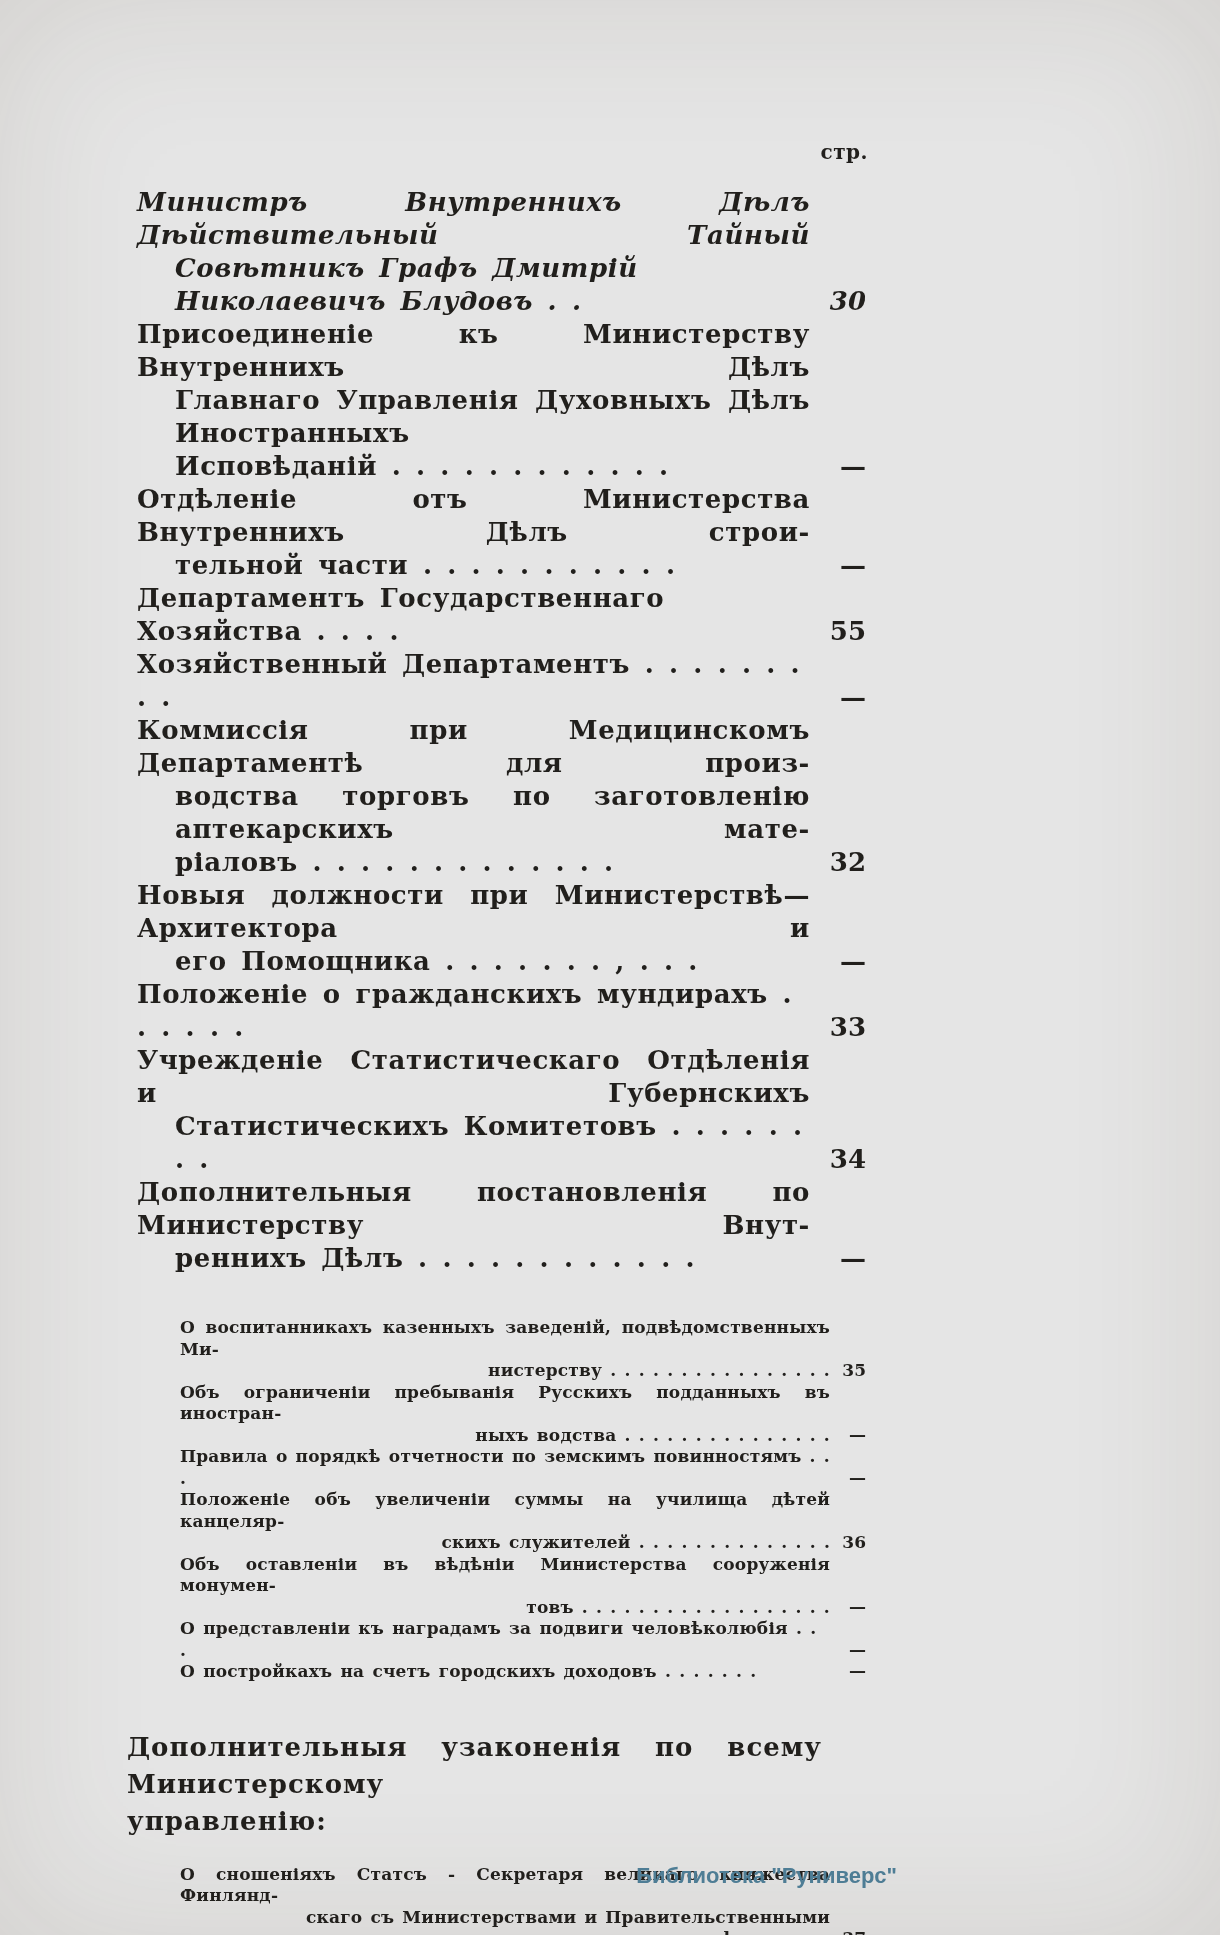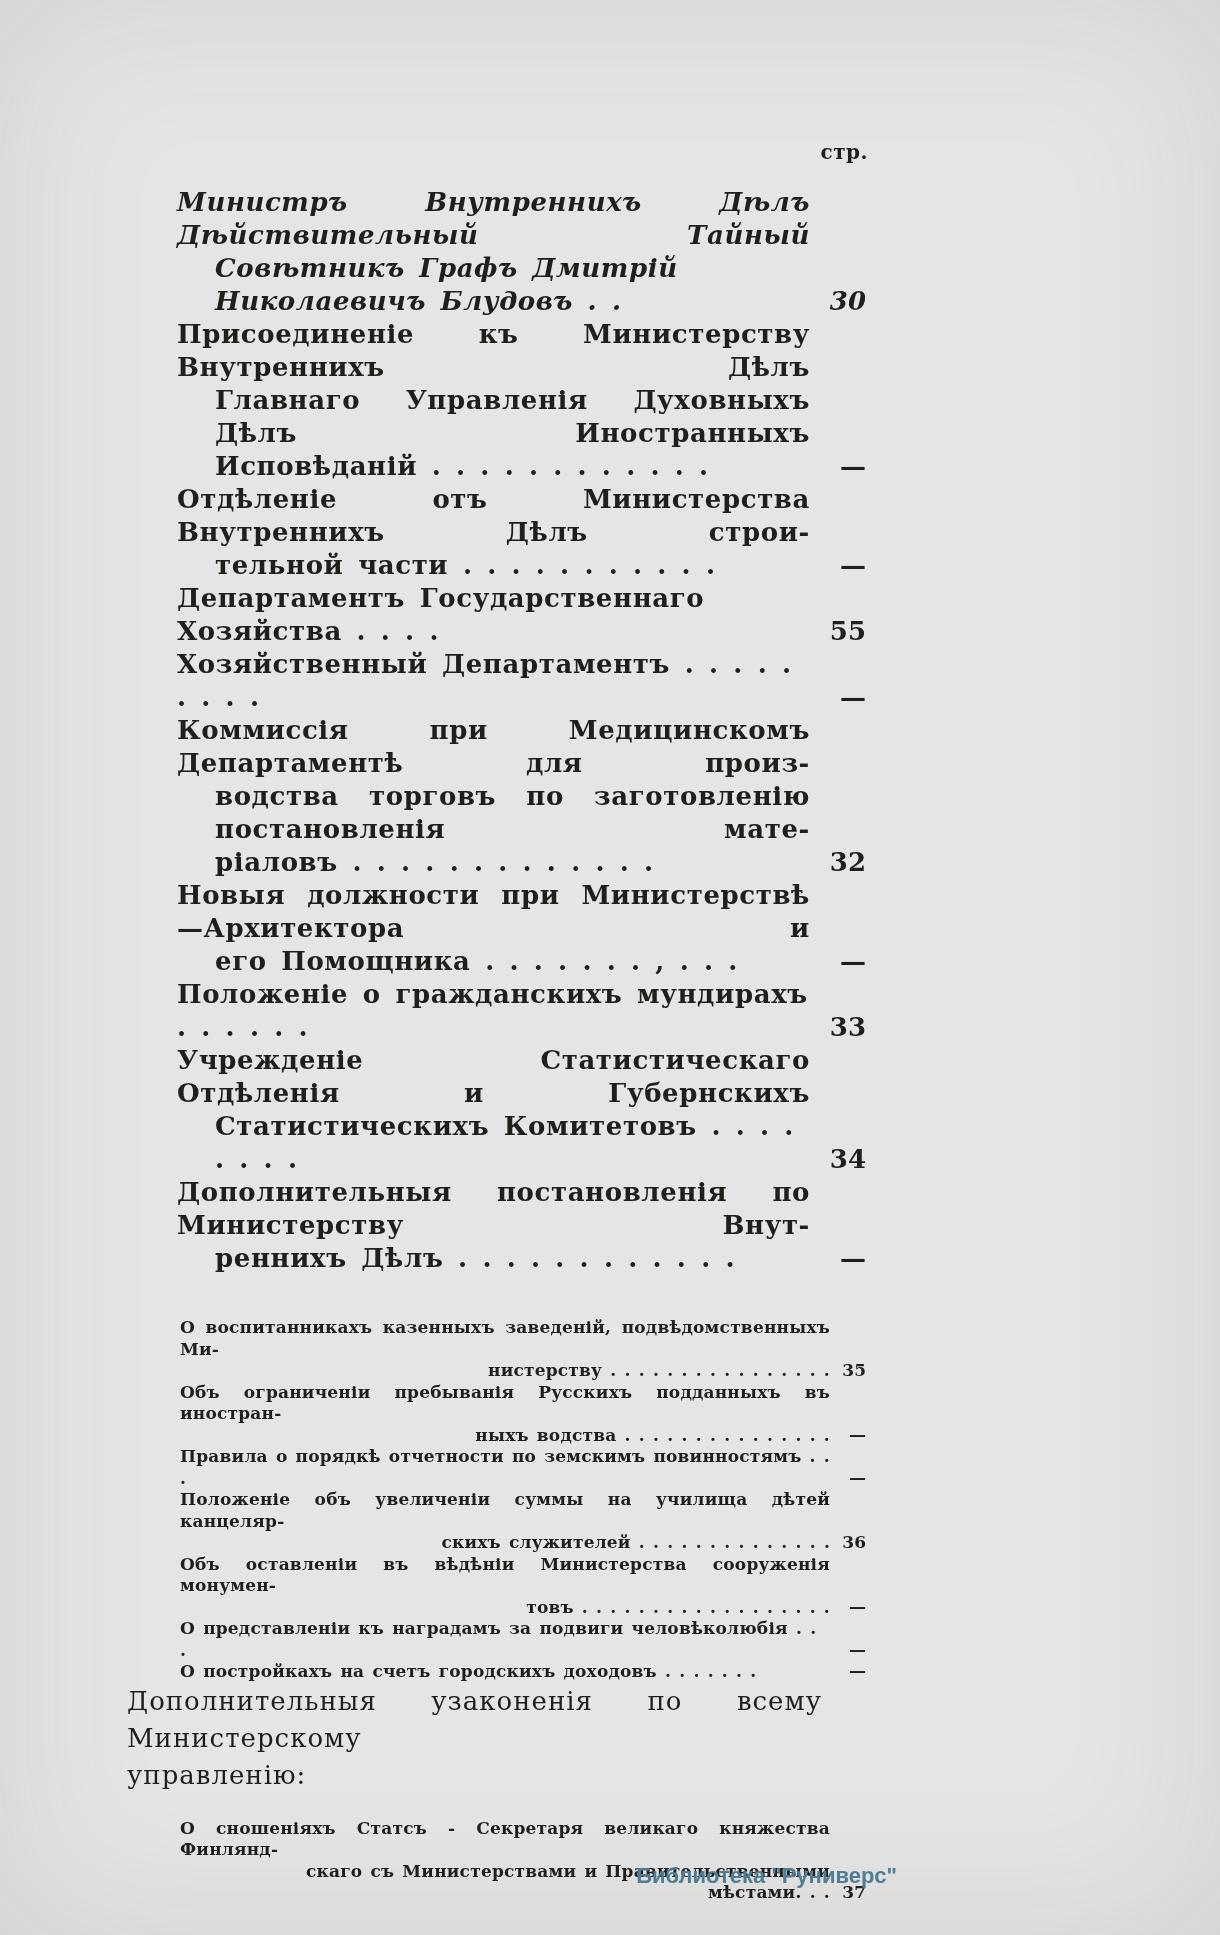--- a/index.html
+++ b/index.html
@@ -36,43 +36,44 @@
     text-align: justify;
     text-align-last: justify;
   }
   
   .block.main {
     font-size: 26px;
     line-height: 33px;
     font-weight: 600;
   }
   .block.main .entry { position: relative; padding-right: 60px; }
-  .block.main .line { word-spacing: 5px; letter-spacing: 0.6px; margin-left: 40px; }
+  .block.main .line { word-spacing: 5px; letter-spacing: 0.6px; }
   .block.main .line + .line { padding-left: 38px; }
   .entry.italic { font-style: italic; }
   .pg { position: absolute; right: 4px; bottom: 0; letter-spacing: 0; }
   
   .block.sub {
     margin-left: 43px;
     width: 690px;
     margin-top: 42px;
     font-size: 17px;
     line-height: 21.5px;
     font-weight: 700;
   }
   .block.sub .entry { position: relative; padding-right: 40px; }
   .block.sub .line { word-spacing: 2px; letter-spacing: 0.2px; }
   .block.sub .line + .line { padding-left: 26px; text-align: right; }
   
   .heading {
+    margin-top: 46px;
     margin-left: -10px;
     width: 695px;
     font-size: 26px;
     line-height: 37px;
-    font-weight: 400;
+    font-weight: 700;
     letter-spacing: 1px;
     word-spacing: 8px;
   }
   .heading + .block.sub { margin-top: 24px; }
   
   .wm {
     position: absolute;
     right: 323px;
     bottom: 46px;
     font-family: "Liberation Sans", "DejaVu Sans", sans-serif;
@@ -107,21 +108,21 @@
         <div class="entry">
           <div class="line">Департаментъ Государственнаго Хозяйства . . . .</div>
           <span class="pg">55</span>
         </div>
         <div class="entry">
           <div class="line">Хозяйственный Департаментъ . . . . . . . . .</div>
           <span class="pg">—</span>
         </div>
         <div class="entry">
           <div class="line just">Коммиссія при Медицинскомъ Департаментѣ для произ-</div>
-          <div class="line just">водства торговъ по заготовленію постановленія мате-</div>
+          <div class="line just">водства торговъ по заготовленію аптекарскихъ мате-</div>
           <div class="line">ріаловъ . . . . . . . . . . . . .</div>
           <span class="pg">32</span>
         </div>
         <div class="entry">
           <div class="line just">Новыя должности при Министерствѣ—Архитектора и</div>
           <div class="line">его Помощника . . . . . . . , . . .</div>
           <span class="pg">—</span>
         </div>
         <div class="entry">
           <div class="line">Положеніе о гражданскихъ мундирахъ . . . . . .</div>

